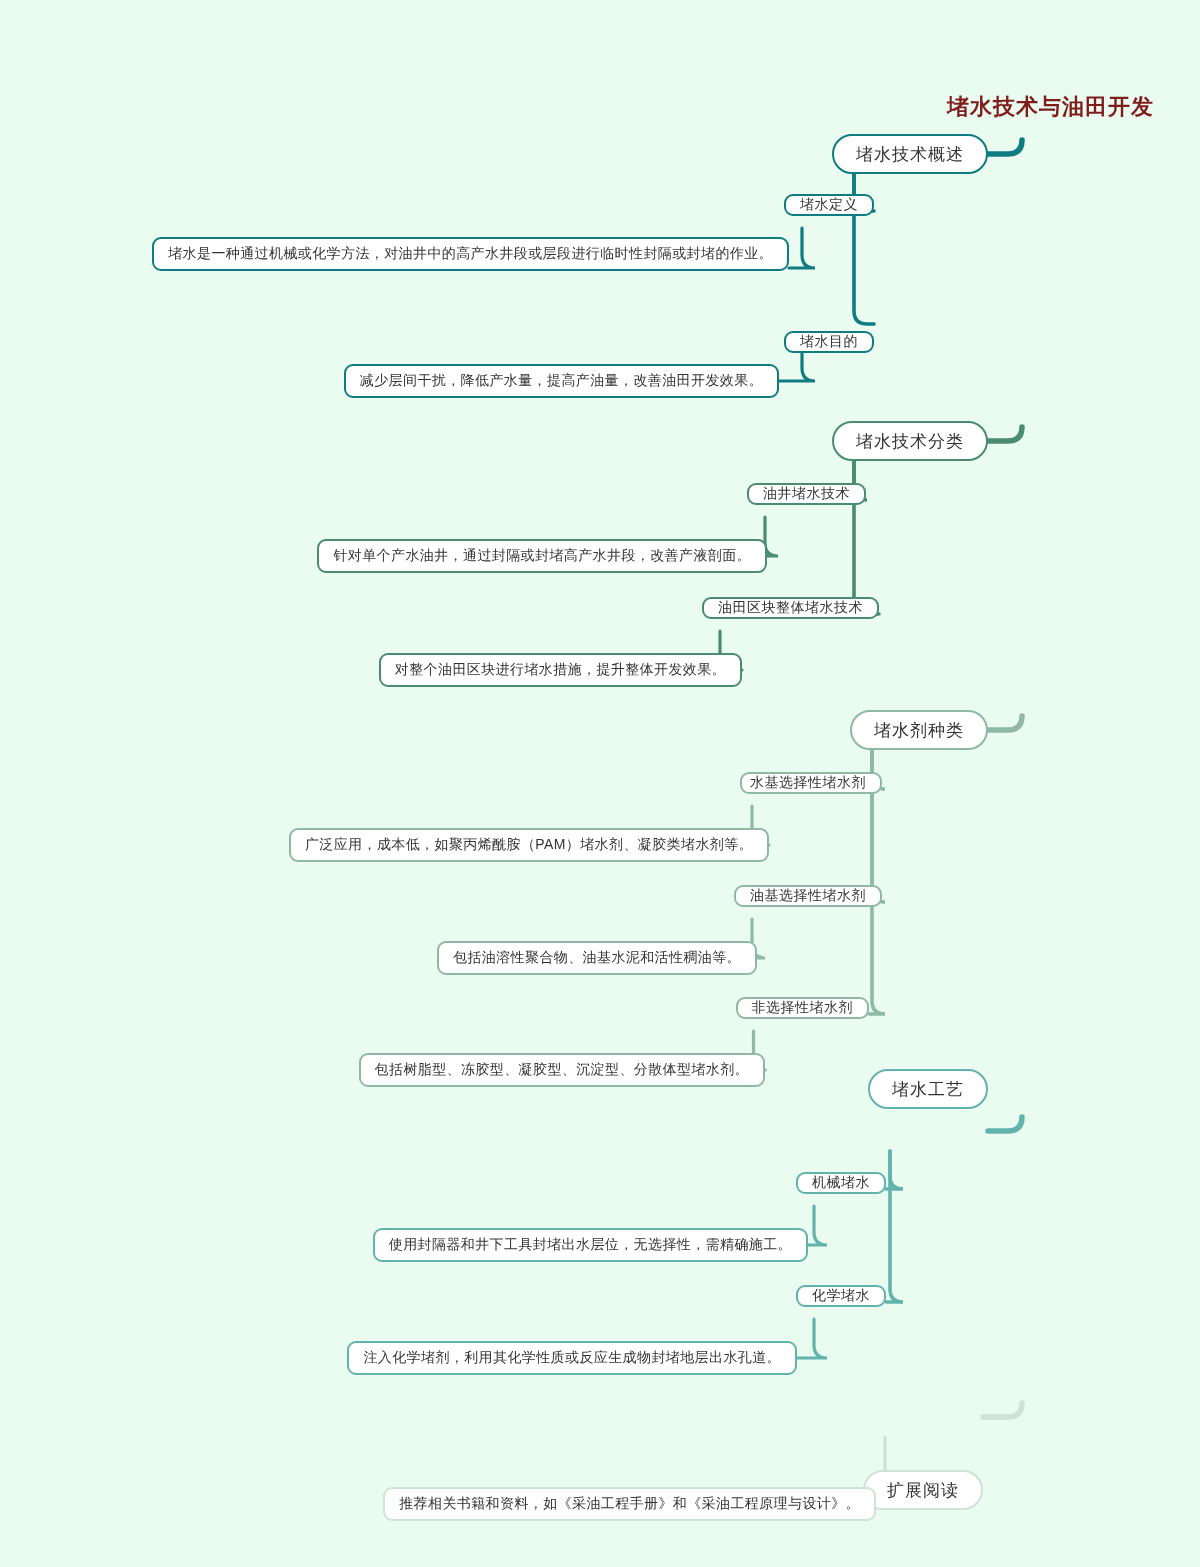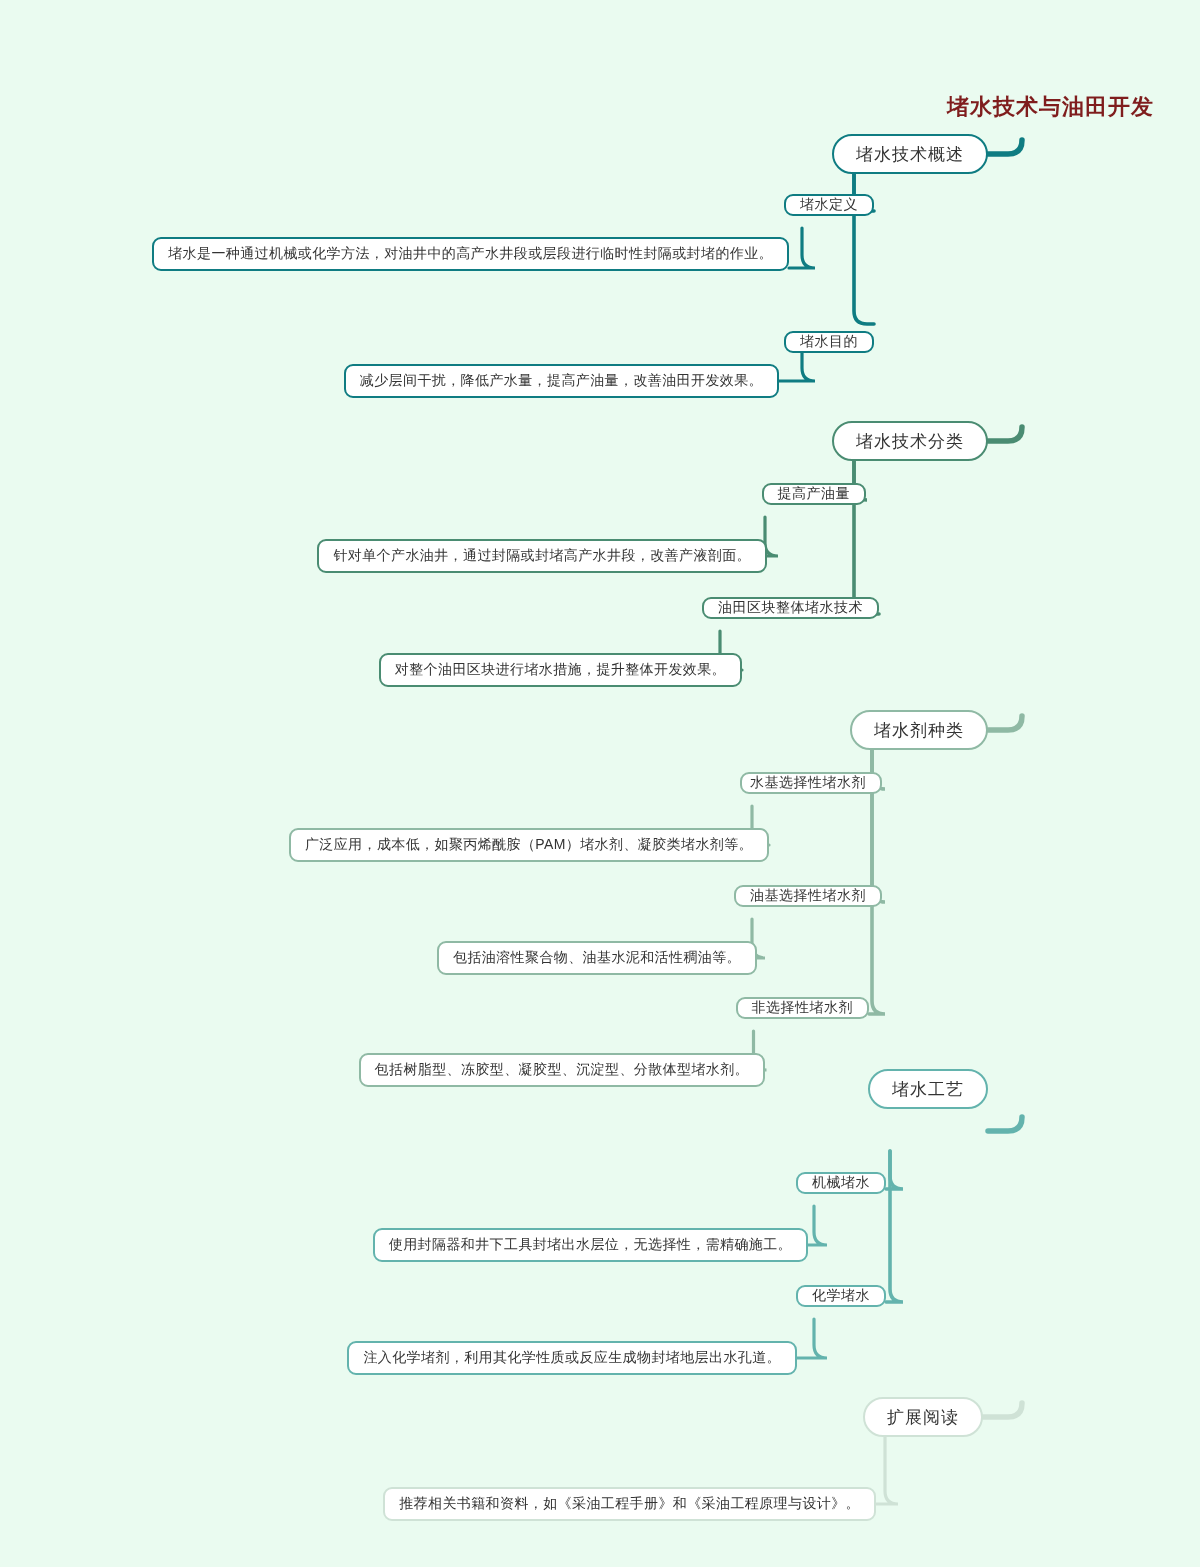--- a/index.html
+++ b/index.html
@@ -137,21 +137,21 @@
       <div class="node lvl2" style="border-color: rgb(15, 124, 130); right: 326px; top: 307px; margin-top: 24px;">
         <span>堵水目的</span>
       </div>
       <div class="node lvl3" style="border-color: rgb(15, 124, 130); right: 421px; top: 364px;">
         <span>减少层间干扰，降低产水量，提高产油量，改善油田开发效果。</span>
       </div>
       <div class="node lvl1" style="border-color: rgb(74, 140, 114); right: 212px; top: 421px;">
         <span>堵水技术分类</span>
       </div>
       <div class="node lvl2" style="border-color: rgb(74, 140, 114); right: 334px; top: 483px;">
-        <span>提高产油量</span>
+        <span>油井堵水技术</span>
       </div>
       <div class="node lvl3" style="border-color: rgb(74, 140, 114); right: 433px; top: 539px;">
         <span>针对单个产水油井，通过封隔或封堵高产水井段，改善产液剖面。</span>
       </div>
       <div class="node lvl2" style="border-color: rgb(74, 140, 114); right: 321px; top: 597px;">
         <span>油田区块整体堵水技术</span>
       </div>
       <div class="node lvl3" style="border-color: rgb(74, 140, 114); right: 458px; top: 653px;">
         <span>对整个油田区块进行堵水措施，提升整体开发效果。</span>
       </div>
@@ -184,20 +184,20 @@
       </div>
       <div class="node lvl3" style="border-color: rgb(99, 179, 173); right: 392px; top: 1228px;">
         <span>使用封隔器和井下工具封堵出水层位，无选择性，需精确施工。</span>
       </div>
       <div class="node lvl2" style="border-color: rgb(99, 179, 173); right: 314px; top: 1285px;">
         <span>化学堵水</span>
       </div>
       <div class="node lvl3" style="border-color: rgb(99, 179, 173); right: 403px; top: 1341px;">
         <span>注入化学堵剂，利用其化学性质或反应生成物封堵地层出水孔道。</span>
       </div>
-      <div class="node lvl1" style="border-color: rgb(207, 226, 214); right: 217px; top: 1397px;">
+      <div class="node lvl1" style="border-color: rgb(207, 226, 214); right: 217px; top: 1470px;">
         <span>扩展阅读</span>
       </div>
       <div class="node lvl3" style="border-color: rgb(207, 226, 214); right: 324px; top: 1487px;">
         <span>推荐相关书籍和资料，如《采油工程手册》和《采油工程原理与设计》。</span>
       </div>
     </div>
 </div>
 
 </body></html>

